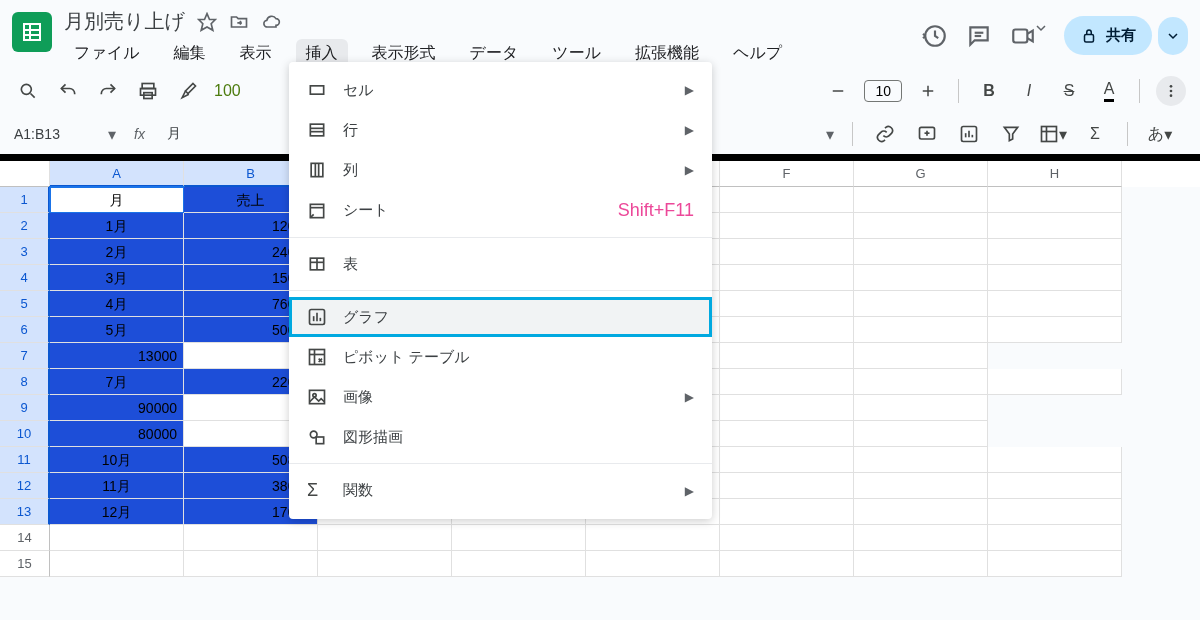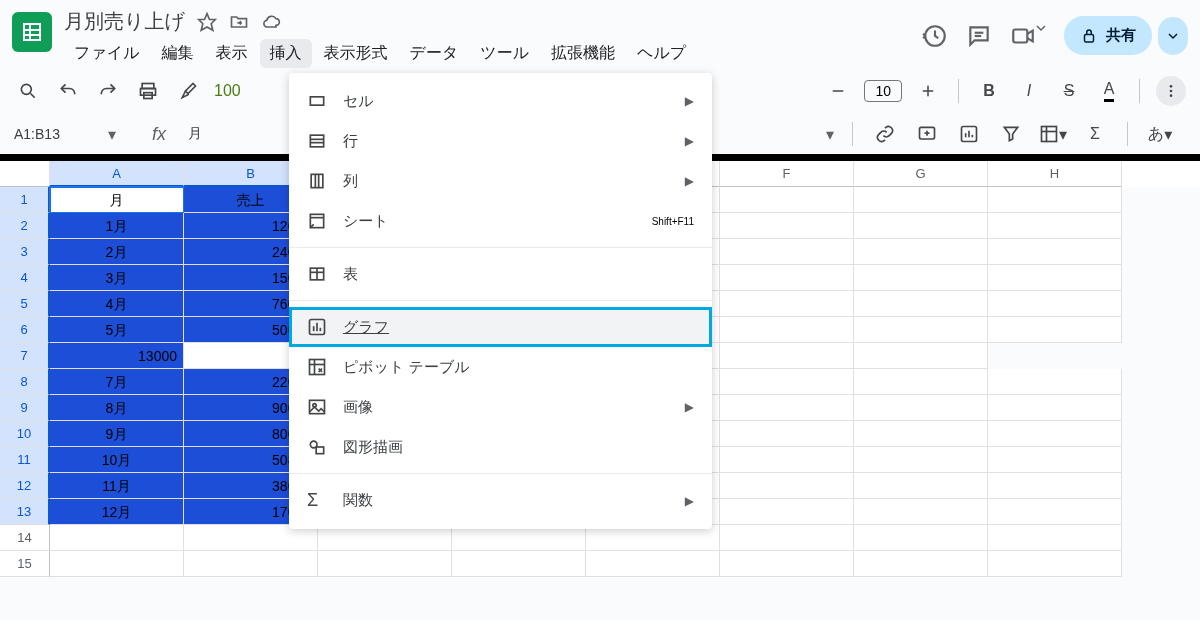--- a/index.html
+++ b/index.html
@@ -5,65 +5,65 @@
 * { margin: 0; padding: 0; box-sizing: border-box; font-family: "Google Sans", Arial, sans-serif; }
 body { width: 1200px; height: 620px; background: #f9fbfd; overflow: hidden; }
 
 .header { display: flex; align-items: flex-start; padding: 8px 12px 0; }
 .logo { width: 40px; height: 40px; background: #0f9d58; border-radius: 6px; display: flex; align-items: center; justify-content: center; margin-top: 4px; }
 .logo svg { width: 24px; height: 24px; }
 .title-area { margin-left: 12px; flex: 1; }
 .title-row { display: flex; gap: 12px; }
 .doc-title { font-size: 20px; color: #3c4043; }
 .title-icon { color: #5f6368; display: flex; align-items: center; }
-.menu-row { display: flex; gap: 2px; margin-top: 4px; }
+.menu-row { display: flex; gap: 14px; margin-top: 4px; }
 .menu-item { padding: 4px 10px; font-size: 16px; color: #202124; border-radius: 4px; cursor: pointer; }
 .menu-item.active { background: #e8eaed; border-radius: 6px; }
 
 .header-right { display: flex; align-items: center; gap: 18px; padding-top: 8px; font-weight: bold; }
 .hdr-icon { color: #5f6368; display: flex; }
 .share-btn { display: flex; align-items: center; gap: 8px; background: #c2e7ff; padding: 10px 16px; border-radius: 24px; font-size: 15px; color: #001d35; }
 .share-dd { background: #c2e7ff; padding: 10px 10px; border-radius: 24px; margin-left: -12px; }
 
 .toolbar { display: flex; align-items: center; padding: 8px 14px; gap: 12px; }
 .tb-icon { color: #444746; display: flex; width: 28px; height: 28px; align-items: center; justify-content: center; border-radius: 4px; }
 .tb-sep { width: 1px; height: 24px; background: #c7c7c7; margin: 0 4px; }
 .tb-text { font-size: 16px; color: #4d7c0f; }
 .font-size-box { border: 1px solid #747775; border-radius: 4px; padding: 2px 10px; font-size: 14px; }
 .tb-right { margin-left: auto; display: flex; align-items: center; gap: 12px; }
 .more-btn { background: #e8eaed; border-radius: 50%; width: 30px; height: 30px; display: flex; align-items: center; justify-content: center; }
 
 .toolbar2 { display: flex; align-items: center; padding: 6px 14px; gap: 14px; border-bottom: 7px solid #000000; }
 .name-box { width: 80px; font-size: 14px; color: #3c4043; border: none; background: transparent; }
-.fx { font-size: 18px; color: #5f6368; font-style: italic; margin-left: 22px; }
+.fx { font-size: 14px; color: #5f6368; font-style: italic; margin-left: 4px; }
 .fx-val { font-size: 14px; color: #3c4043; margin-left: 8px; }
 .dd-arrow { color: #5f6368; }
 .tb2-right { margin-left: auto; display: flex; align-items: center; gap: 14px; padding-right: 12px; }
 
 .sheet { position: relative; }
 .col-headers { display: flex; height: 26px; background: #fff; }
 .row-hdr-spacer { width: 50px; border-right: 1px solid #e0e0e0; border-bottom: 1px solid #c0c0c0; background: #fff; }
 .col-h { width: 134px; text-align: center; font-size: 13px; color: #5f6368; border-right: 1px solid #e0e0e0; border-bottom: 1px solid #c0c0c0; line-height: 26px; background: #fff; }
 .col-h.sel { background: #d3e3fd; color: #0b57d0; border-bottom: 2px solid #0b57d0; }
 
 .rows { }
 .row { display: flex; height: 26px; }
 .row-h { width: 50px; text-align: center; font-size: 13px; color: #5f6368; border-right: 1px solid #c0c0c0; border-bottom: 1px solid #e0e0e0; line-height: 26px; background: #fff; }
 .row-h.sel { background: #d3e3fd; color: #0b57d0; border-right: 2px solid #0b57d0; }
 .cell { width: 134px; border-right: 1px solid #e0e0e0; border-bottom: 1px solid #e0e0e0; font-size: 14px; padding: 0 6px; line-height: 26px; background: #fff; }
 .cell.sel { background: #1d4ed8; }
 .cell.center { text-align: center; }
 .cell.right { text-align: right; }
 .cell.first { outline: 2px solid #1a73e8; outline-offset: -1px; background: #fff; }
 
-.dropdown { position: absolute; left: 289px; top: 73px; width: 423px; background: #fff; border-radius: 4px; box-shadow: 0 2px 10px rgba(0,0,0,0.2); z-index: 100; padding: 8px 0; }
+.dropdown { position: absolute; left: 289px; top: 62px; width: 423px; background: #fff; border-radius: 4px; box-shadow: 0 2px 10px rgba(0,0,0,0.2); z-index: 100; padding: 8px 0; }
 .dd-item { display: flex; align-items: center; padding: 10px 18px; gap: 16px; font-size: 15px; color: #3c4043; position: relative; cursor: pointer; }
-.dd-item.highlight { outline: 3px solid #00a9e0; outline-offset: -3px; background: #f1f3f4; text-decoration: underline; }
+.dd-item.highlight { outline: 3px solid #00a9e0; outline-offset: -3px; background: #f1f3f4; }
 .dd-ic { width: 20px; color: #444746; display: flex; }
-.dd-sc { margin-left: auto; color: #000000; font-size: 10px; }
+.dd-sc { margin-left: auto; color: #ec4899; font-size: 18px; }
 .dd-arr { margin-left: auto; color: #5f6368; font-size: 12px; }
 .dd-div { height: 1px; background: #e8eaed; margin: 6px 0; }
 
 .bold { font-weight: bold; }
 .italic { font-style: italic; }
 .strike { text-decoration: line-through; }
 .text-color { border-bottom: 3px solid #000; padding-bottom: 1px; }
 </style>
 </head>
 <body>
@@ -351,32 +351,30 @@
         <div class="cell sel right">22000</div>
         <div class="cell"></div>
         <div class="cell"></div>
         <div class="cell"></div>
         <div class="cell"></div>
         <div class="cell"></div>
         <div class="cell"></div>
       </div>
       <div class="row">
         <div class="row-h sel">9</div>
-        <div class="cell sel center">8月</div>
         <div class="cell sel right">90000</div>
         <div class="cell"></div>
         <div class="cell"></div>
         <div class="cell"></div>
         <div class="cell"></div>
         <div class="cell"></div>
         <div class="cell"></div>
       </div>
       <div class="row">
         <div class="row-h sel">10</div>
-        <div class="cell sel center">9月</div>
         <div class="cell sel right">80000</div>
         <div class="cell"></div>
         <div class="cell"></div>
         <div class="cell"></div>
         <div class="cell"></div>
         <div class="cell"></div>
         <div class="cell"></div>
       </div>
       <div class="row">
         <div class="row-h sel">11</div>

